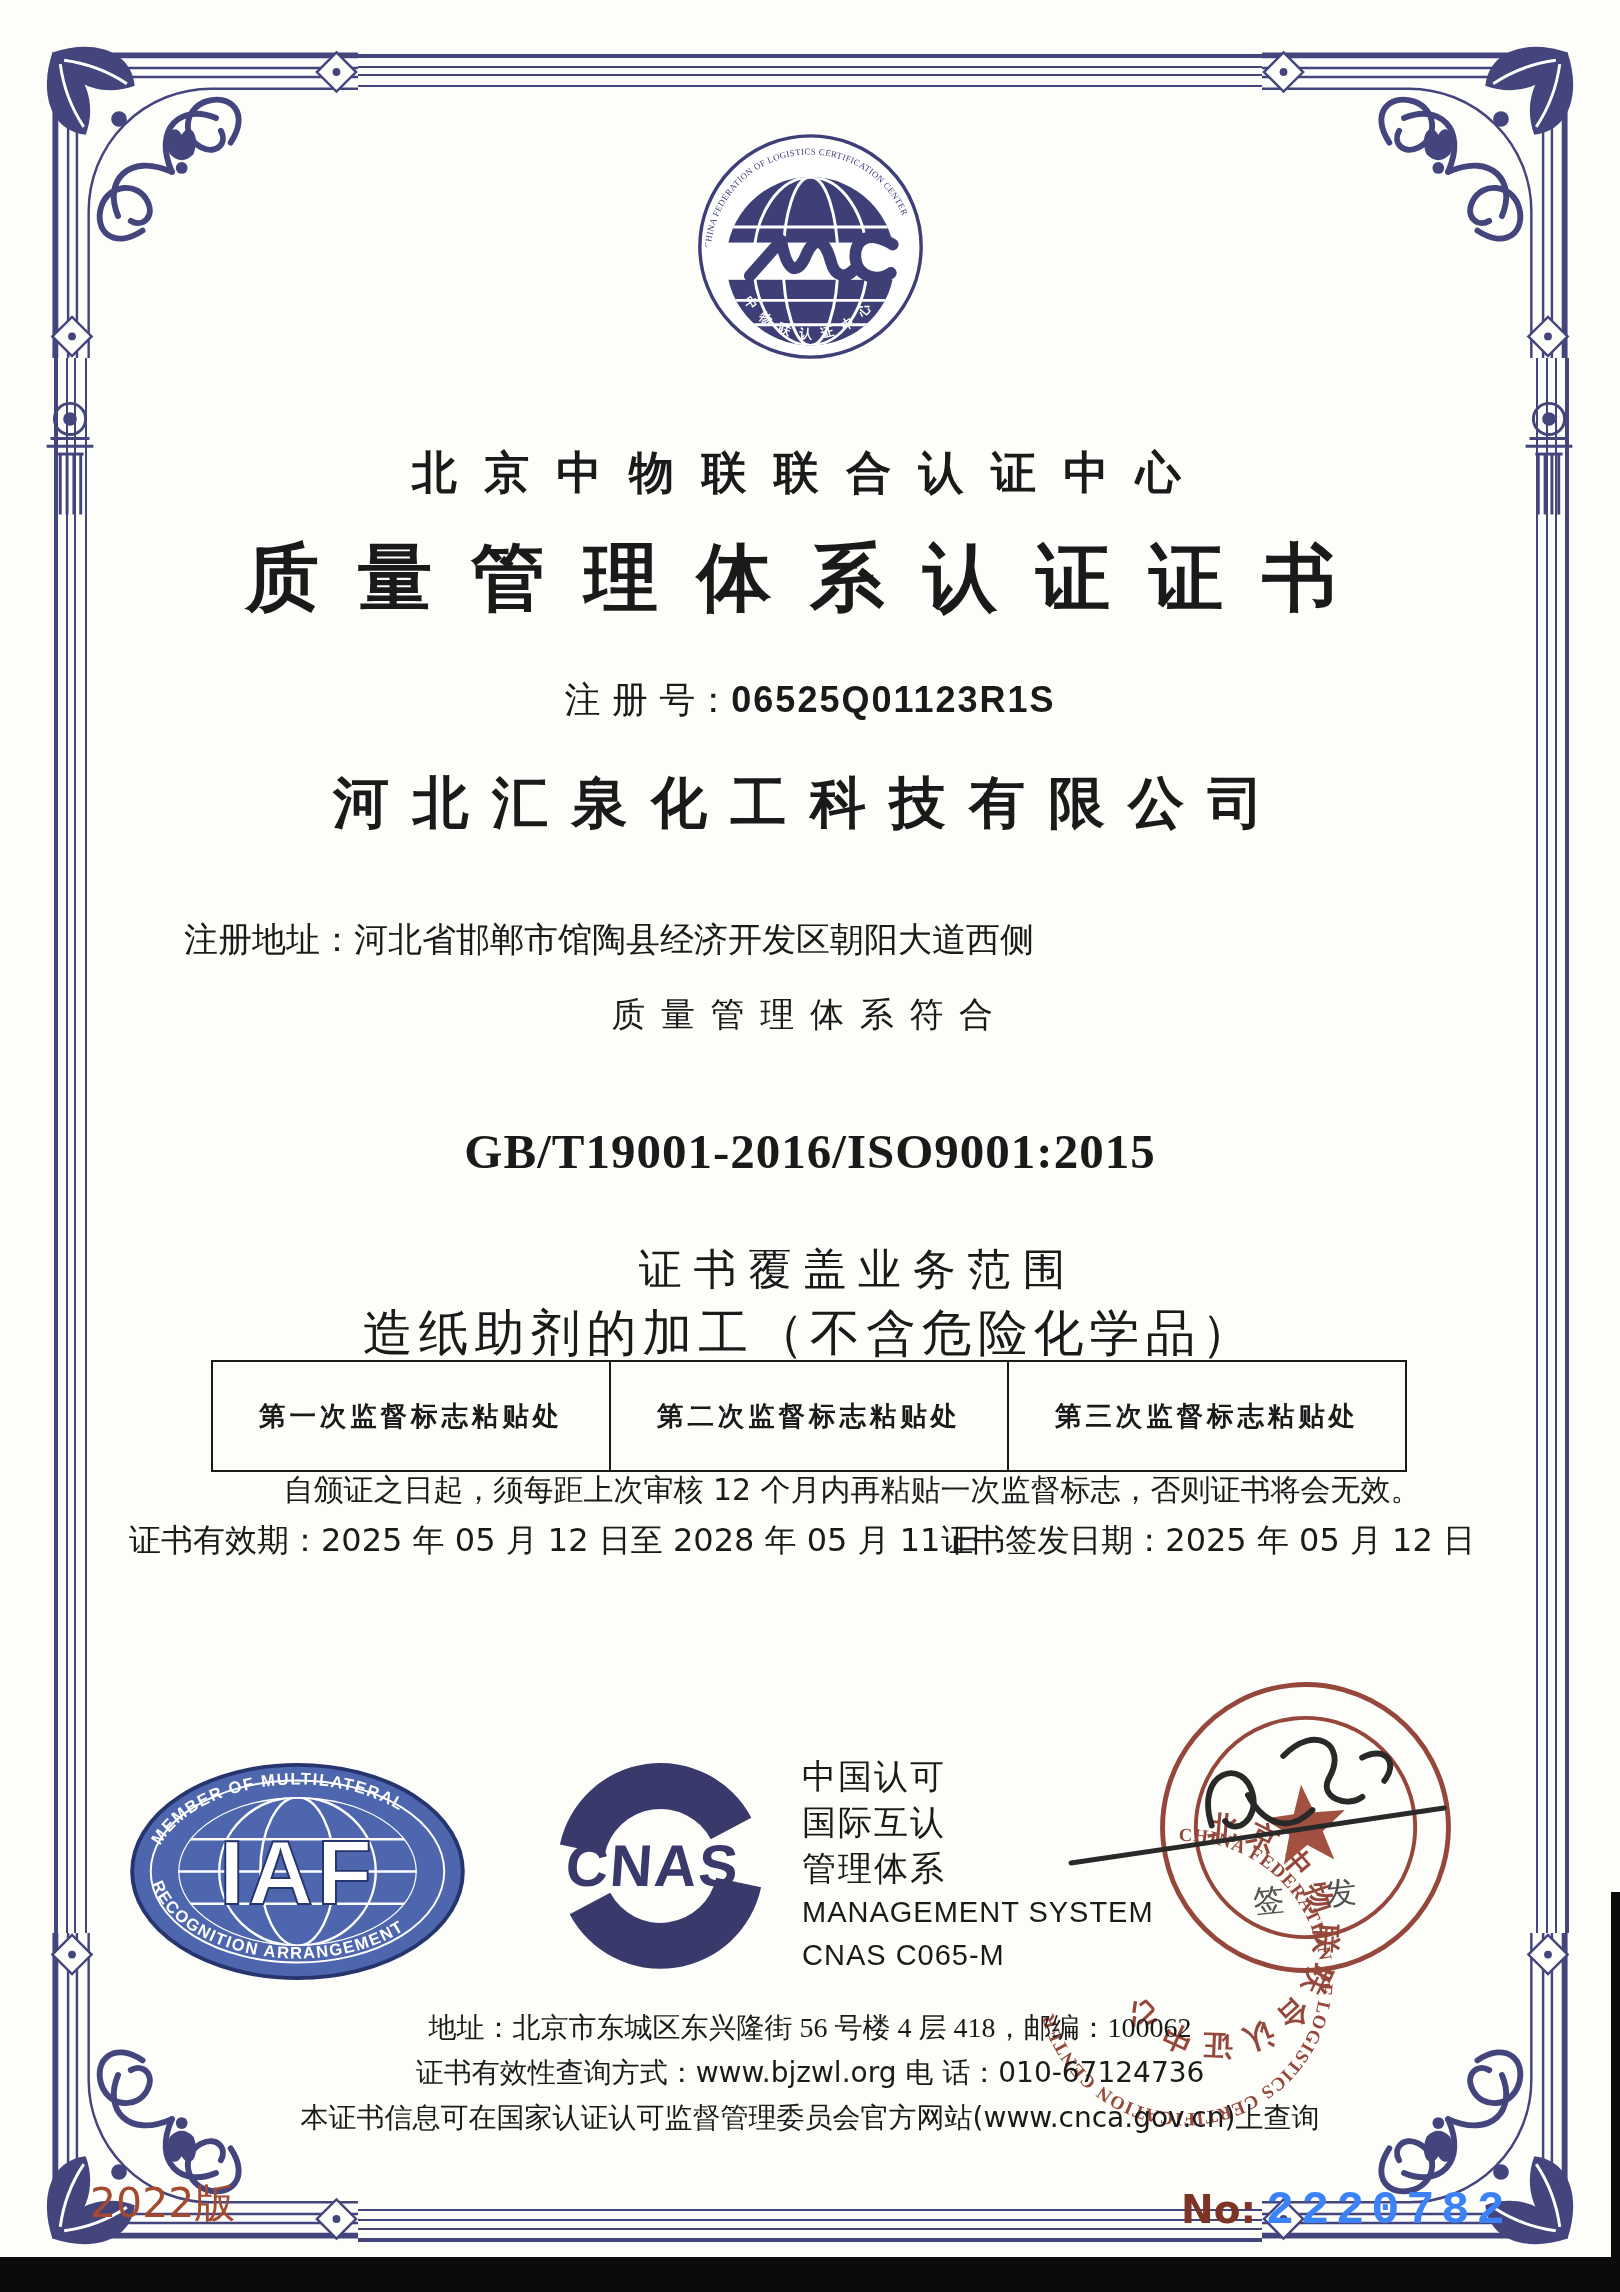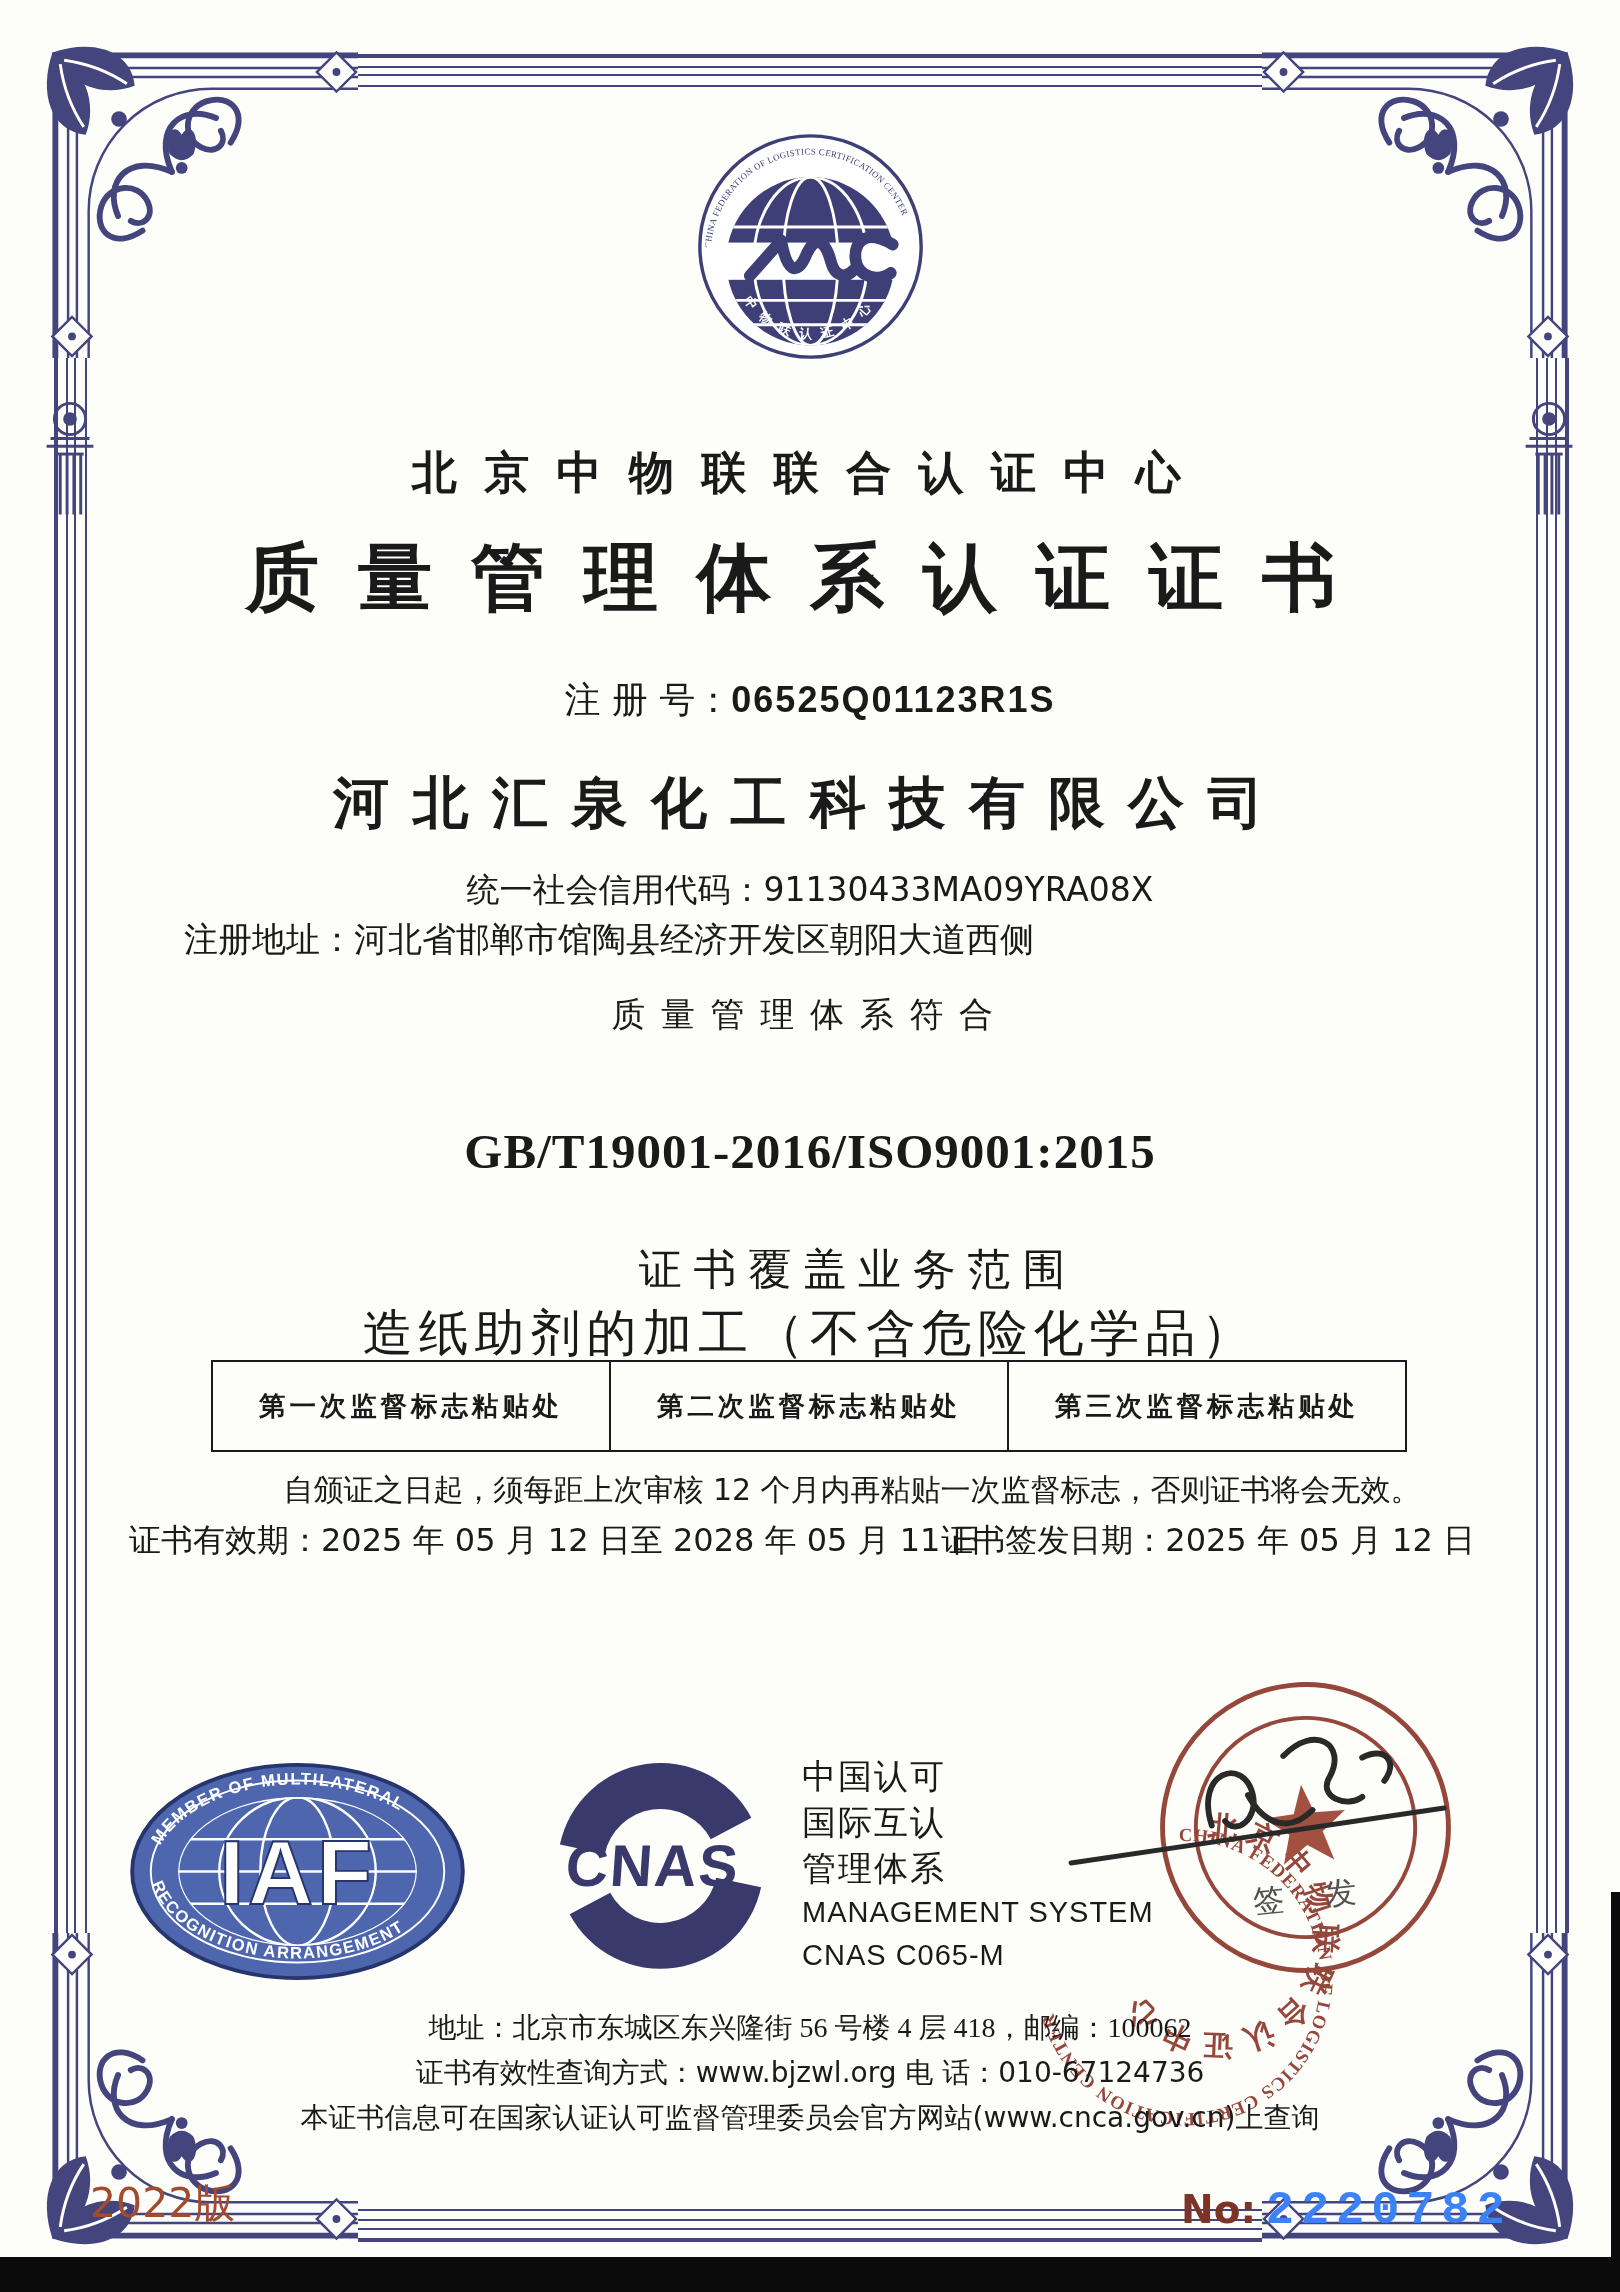--- a/index.html
+++ b/index.html
@@ -29,21 +29,21 @@
   .company{top:766px;font-size:56px;font-weight:bold;letter-spacing:23.5px;
            font-family:"DejaVu Serif",serif;}
   .credit{top:868px;font-size:33px;}
   .addr{left:184px;font-size:34px;}
   .conform{top:992px;font-size:34px;letter-spacing:15.7px;}
   .standard{top:1123px;font-size:49px;font-weight:bold;letter-spacing:1px;
             font-family:"Liberation Serif",serif;}
   .scope-label{top:1241px;font-size:43px;letter-spacing:11.8px;font-weight:normal;margin-left:48px;}
   .scope{top:1300px;font-size:50px;letter-spacing:5.9px;}
   
-  .sup-table{left:211px;top:1360px;width:1196px;height:92px;display:flex;
+  .sup-table{left:211px;top:1360px;width:1196px;height:112px;display:flex;
              border:2.9px solid #1a1a1a;box-sizing:border-box;}
   .sup-cell{flex:1;display:flex;align-items:center;justify-content:center;
             font-size:26.5px;font-weight:bold;letter-spacing:3.9px;border-left:2px solid #1a1a1a;}
   .sup-cell:first-child{border-left:none;}
   .note{top:1470px;font-size:30px;padding-left:42px;}
   .dates{top:1519px;font-size:32px;}
   .valid{left:129px;}
   .issue{right:145px;}
   
   .iaf{left:125px;top:1759px;width:345px;height:225px;}
@@ -259,21 +259,20 @@
     <text font-size="13" fill="#ffffff" letter-spacing="3" font-weight="bold">
       <textPath href="#logo-bot-arc" startOffset="4%">中 物 联 认 证 中 心</textPath>
     </text>
   </svg>
 
   <div class="abs center org-name">北京中物联联合认证中心</div>
   <div class="abs center title">质量管理体系认证证书</div>
   <div class="abs center reg-line"><span>注 册 号：</span><b>06525Q01123R1S</b></div>
 
   <div class="abs center company">河北汇泉化工科技有限公司</div>
-  <div class="abs center credit">统一社会信用代码：91130433MA09YRA08X</div>
   <div class="abs addr" style="top:917px;">注册地址：河北省邯郸市馆陶县经济开发区朝阳大道西侧</div>
 
   <div class="abs center conform">质量管理体系符合</div>
   <div class="abs center standard">GB/T19001-2016/ISO9001:2015</div>
   <div class="abs center scope-label">证书覆盖业务范围</div>
   <div class="abs center scope">造纸助剂的加工（不含危险化学品）</div>
 
   <div class="abs sup-table">
     <div class="sup-cell">第一次监督标志粘贴处</div>
     <div class="sup-cell">第二次监督标志粘贴处</div>

